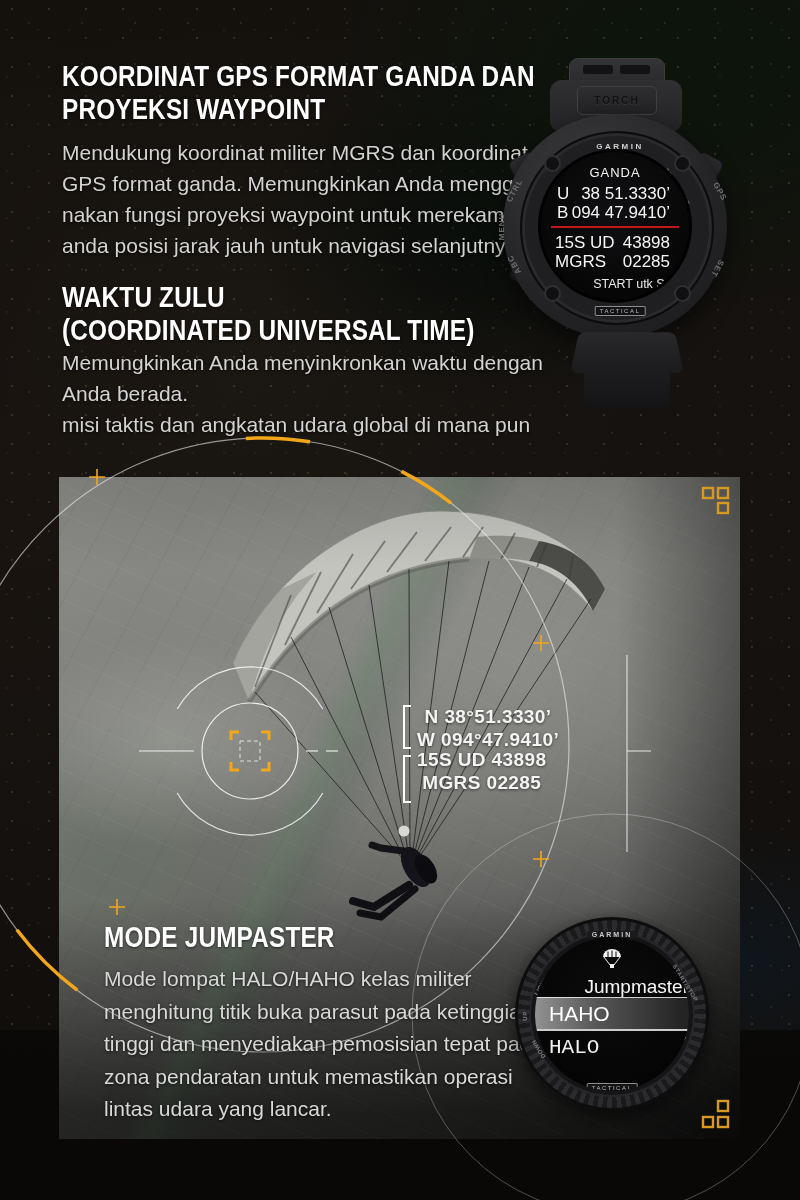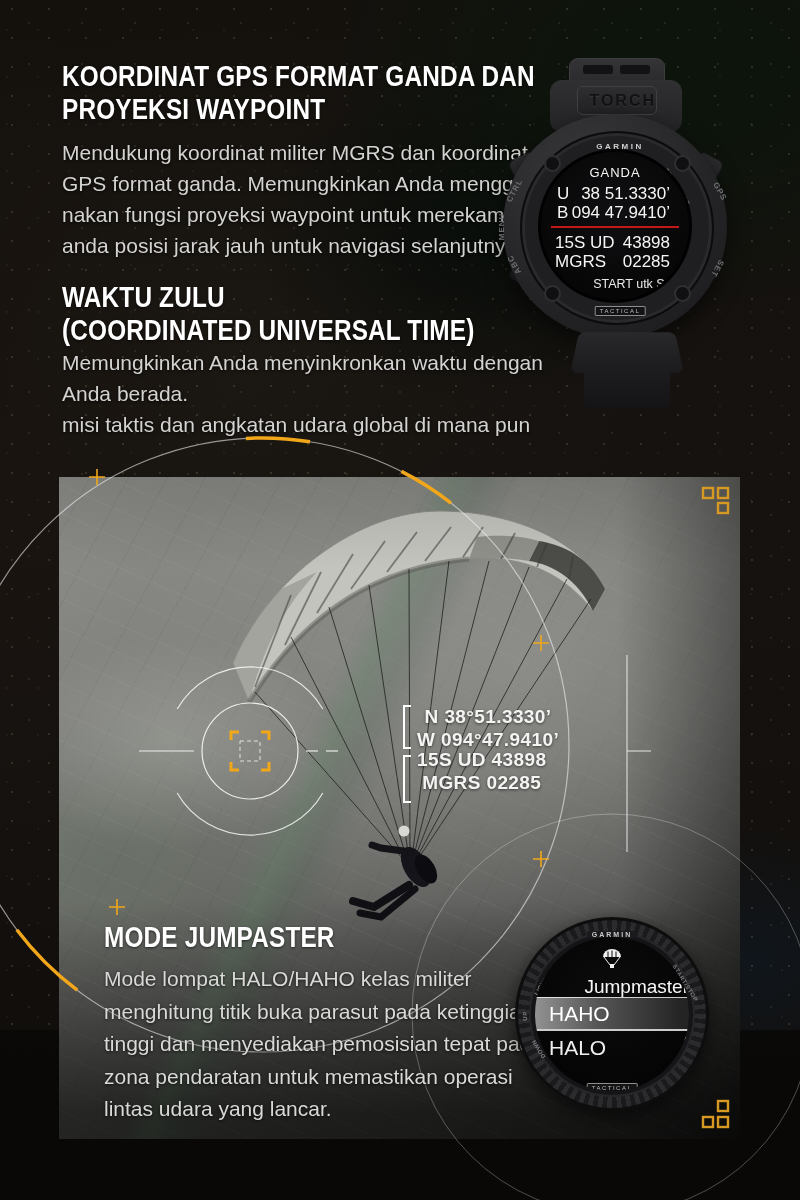--- a/index.html
+++ b/index.html
@@ -65,22 +65,22 @@
   .badge{position:absolute;left:50%;transform:translateX(-50%);font-size:6px;letter-spacing:1.5px;
     color:#bcbcbc;border:1px solid #8e8e8e;background:#141416;padding:1px 4px;border-radius:1px;}
 
   
   .watch-top{position:absolute;left:480px;top:58px;width:280px;height:352px;}
   .wt-bandtop{position:absolute;left:89px;top:0;width:94px;height:38px;background:linear-gradient(#343436,#252528);
     border-radius:9px 9px 3px 3px;border:1px solid #3d3d40;}
   .wt-slot{position:absolute;top:6px;width:30px;height:9px;background:#121214;border-radius:3px;}
   .wt-lug{position:absolute;left:70px;top:22px;width:132px;height:52px;background:linear-gradient(#303033,#242427);border-radius:12px;}
   .wt-torch{position:absolute;left:97px;top:28px;width:78px;height:27px;background:linear-gradient(#2e2e31,#222225);
-    border:1px solid #404044;border-radius:6px;color:#121214;font-size:16px;font-weight:700;letter-spacing:2px;
-    text-align:right;line-height:27px;text-shadow:0 1px 0 rgba(255,255,255,.08);}
+    border:1px solid #404044;border-radius:6px;color:#121214;font-size:10px;font-weight:700;letter-spacing:2px;
+    text-align:center;line-height:27px;text-shadow:0 1px 0 rgba(255,255,255,.08);}
   .wt-sbtn{position:absolute;width:26px;height:36px;background:linear-gradient(#2c2c2f,#1d1d20);
     border:1px solid #151517;border-radius:7px;}
   .wt-case{position:absolute;left:23px;top:56px;width:224px;height:224px;border-radius:50%;
     background:radial-gradient(circle at 38% 28%, #3a3a3d, #242427 58%, #19191b 100%);
     box-shadow:0 8px 22px rgba(0,0,0,.55);}
   .wt-bezel{position:absolute;left:40px;top:73px;width:190px;height:190px;border-radius:50%;
     background:#1f1f22;border:2px solid #0c0c0d;box-shadow:inset 0 0 0 3px #2a2a2d;}
   .wt-face{position:absolute;left:58px;top:91px;width:154px;height:154px;border-radius:50%;
     background:radial-gradient(circle at 50% 40%, #101012, #060607 75%);
     border:3px solid #010102;box-sizing:border-box;overflow:hidden;color:#f5f5f5;}
@@ -105,21 +105,21 @@
   .wb-face{position:absolute;left:23px;top:23px;width:154px;height:154px;border-radius:50%;
     background:radial-gradient(circle at 50% 38%, #0c0c0d, #040405 78%);overflow:hidden;color:#f2f2f2;}
   .wb-brand{position:absolute;left:50%;top:17px;transform:translateX(-50%);font-size:7px;letter-spacing:2px;
     color:#c9c9c9;font-weight:700;background:#1a1a1c;padding:0 5px;border-radius:2px;}
   .wb-title{position:absolute;left:0;right:0;top:39px;text-align:right;font-size:19px;color:#f7f7f7;}
   .wb-row-sel{position:absolute;left:0;right:0;top:60px;height:32px;
     background:linear-gradient(90deg,#929292 0%,#565656 40%,#242424 95%);
     border-top:1px solid rgba(255,255,255,.75);font-size:21px;color:#fff;line-height:32px;padding-left:14px;box-sizing:border-box;}
   .wb-divider{position:absolute;left:0;right:0;top:92px;height:2px;background:rgba(240,240,240,.85);}
   .wb-row{position:absolute;left:0;right:0;top:95px;height:32px;font-size:21px;color:#efefef;line-height:32px;
-    padding-left:14px;box-sizing:border-box;}
+    padding-left:14px;box-sizing:border-box;font-family:Liberation Mono, monospace;}
 </style>
 </head>
 <body>
 
 <div class="canvas">
 
   <div class="bg-sat"></div>
   <div class="bg-black-bottom"></div>
 
   <div class="photo">

